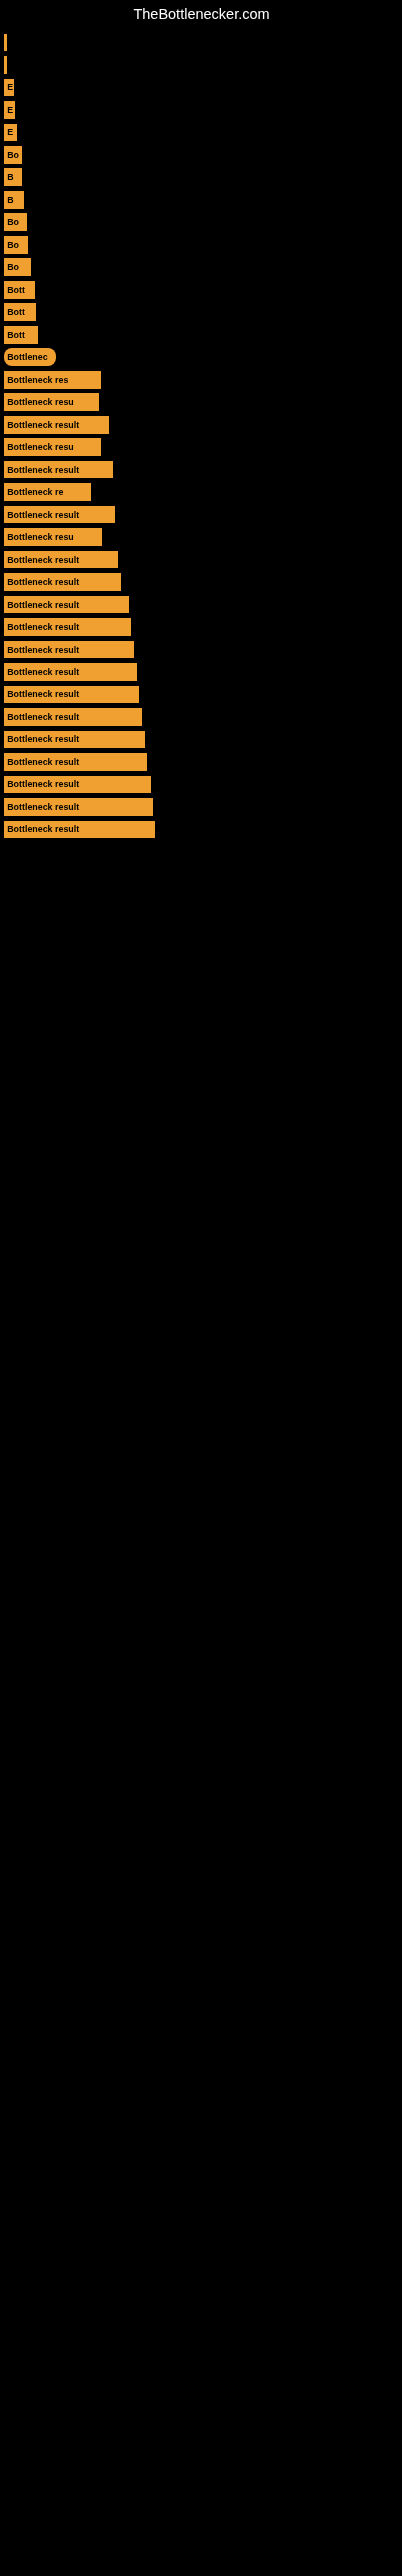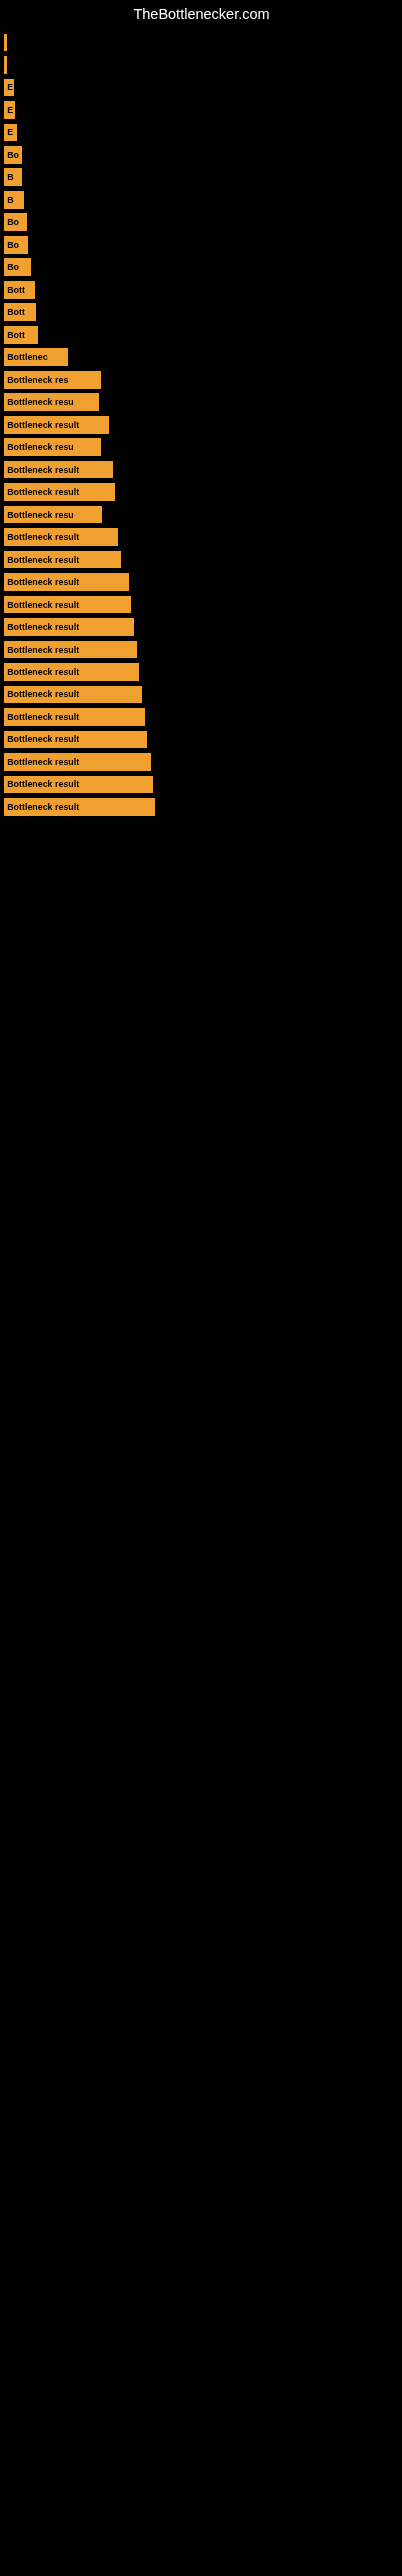--- a/index.html
+++ b/index.html
@@ -83,36 +83,39 @@
     <div class="bar-row">
       <div class="bar" style="width: 31px;">Bott</div>
     </div>
     <div class="bar-row">
       <div class="bar" style="width: 32px;">Bott</div>
     </div>
     <div class="bar-row">
       <div class="bar" style="width: 34px;">Bott</div>
     </div>
     <div class="bar-row">
-      <div class="bar" style="width: 64px;">Bottlenec</div>
+      <div class="bar" style="width: 52px; border-radius: 8px;">Bottlenec</div>
     </div>
     <div class="bar-row">
       <div class="bar" style="width: 97px;">Bottleneck res</div>
     </div>
     <div class="bar-row">
       <div class="bar" style="width: 95px;">Bottleneck resu</div>
     </div>
     <div class="bar-row">
       <div class="bar" style="width: 105px;">Bottleneck result</div>
     </div>
     <div class="bar-row">
       <div class="bar" style="width: 97px;">Bottleneck resu</div>
     </div>
     <div class="bar-row">
       <div class="bar" style="width: 109px;">Bottleneck result</div>
+    </div>
+    <div class="bar-row">
+      <div class="bar" style="width: 87px;">Bottleneck re</div>
     </div>
     <div class="bar-row">
       <div class="bar" style="width: 111px;">Bottleneck result</div>
     </div>
     <div class="bar-row">
       <div class="bar" style="width: 98px;">Bottleneck resu</div>
     </div>
     <div class="bar-row">
       <div class="bar" style="width: 114px;">Bottleneck result</div>
     </div>

